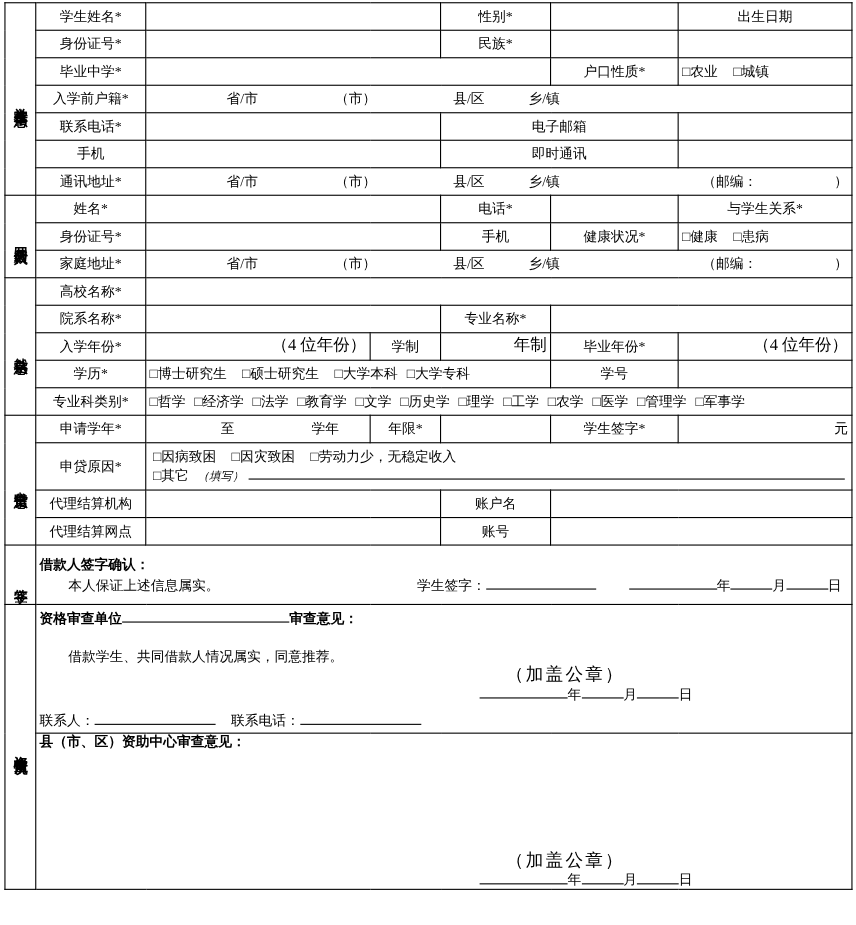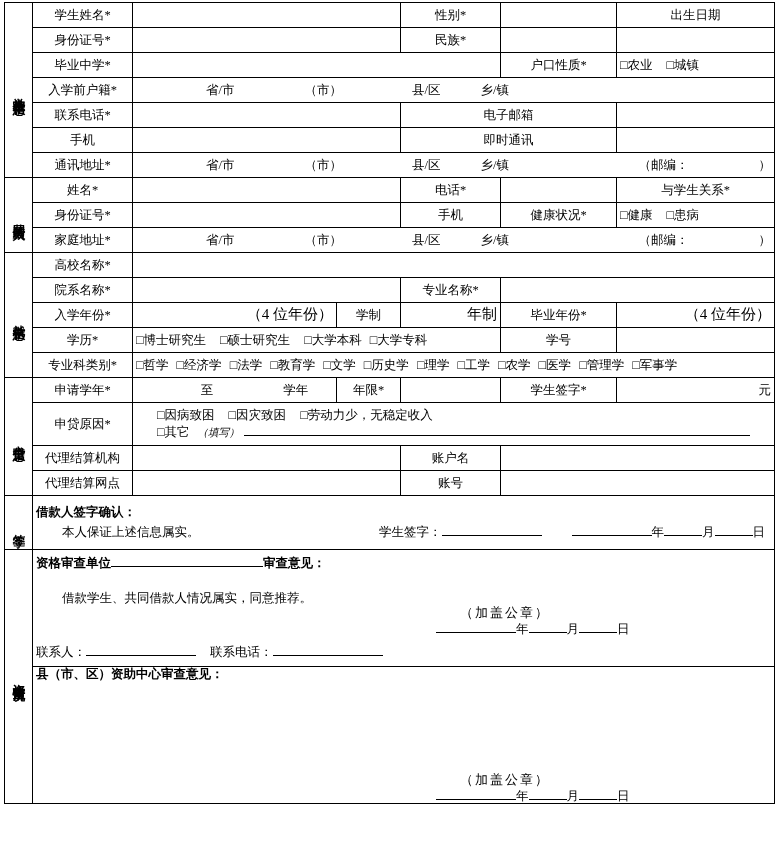--- a/index.html
+++ b/index.html
@@ -65,21 +65,21 @@
   .blk { text-align: left; vertical-align: top; padding: 5px 8px; }
   .indent { padding-left: 26px; }
   .ul { display: inline-block; border-bottom: 1px solid #000; }
   .u80 { width: 80px; }
   .u100 { width: 100px; }
   .u110 { width: 110px; }
   .u150 { width: 152px; }
   .u36 { width: 38px; }
   .flexrow { display: flex; align-items: baseline; }
   .spacer { flex: 1 1 auto; }
-  .seal { font-size: 13px; letter-spacing: 2px; }
+  .seal { font-size: 16px; letter-spacing: 2px; }
   .rightblk { text-align: left; }
   .nowrap { white-space: nowrap; }
   .rowsig { display: flex; align-items: flex-end; }
   .twoline { height: 48px; }
   .reasonline { padding: 2px 3px 0 3px; }
   .reasonline2 { padding: 0 3px 2px 3px; }
   .gap { display: inline-block; width: 14px; }
   .gap-s { display: inline-block; width: 8px; }
   .gap-l { display: inline-block; width: 40px; }
   .gap-xl { display: inline-block; width: 70px; }
@@ -220,21 +220,21 @@
     <td class="c">
       <span class="gap-l"></span><span>至</span><span class="gap-xl"></span><span>学年</span>
     </td>
     <td class="c">年限*</td>
     <td class="val"></td>
     <td class="c">学生签字*</td>
     <td class="r"><span>元</span></td>
   </tr>
   <tr>
     <td class="lbl">申贷原因*</td>
-    <td class="val twoline" colspan="5" style="vertical-align:top;padding:3px 21px">
+    <td class="val twoline" colspan="5" style="vertical-align:top;padding:3px 3px">
       <div class="reasonline">
         <span class="cb">□因病致困</span><span class="gap"></span><span class="cb">□因灾致困</span><span class="gap"></span><span class="cb">□劳动力少，无稳定收入</span>
       </div>
       <div class="reasonline2 flexrow">
         <span class="nowrap"><span class="cb">□其它</span><span class="gap-s"></span><span class="ital">（填写）</span></span>
         <span class="ul" style="flex:1 1 auto;margin-left:4px;height:13px"></span>
       </div>
     </td>
   </tr>
   <tr>

